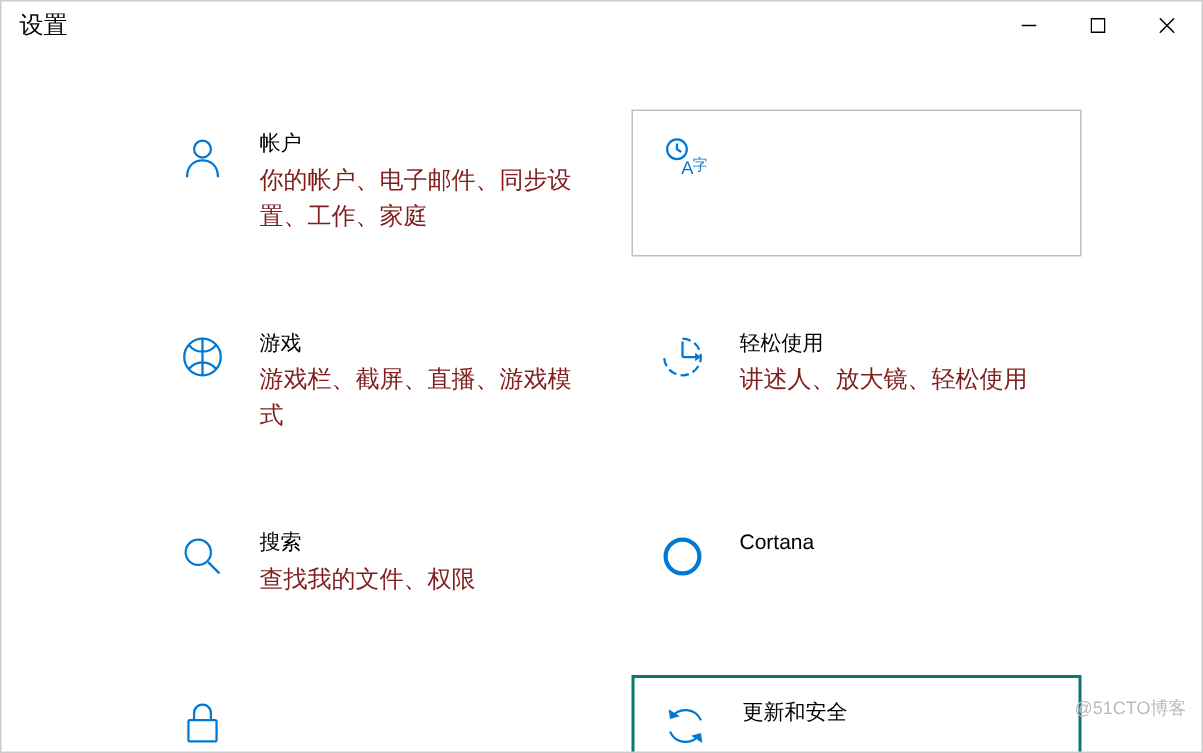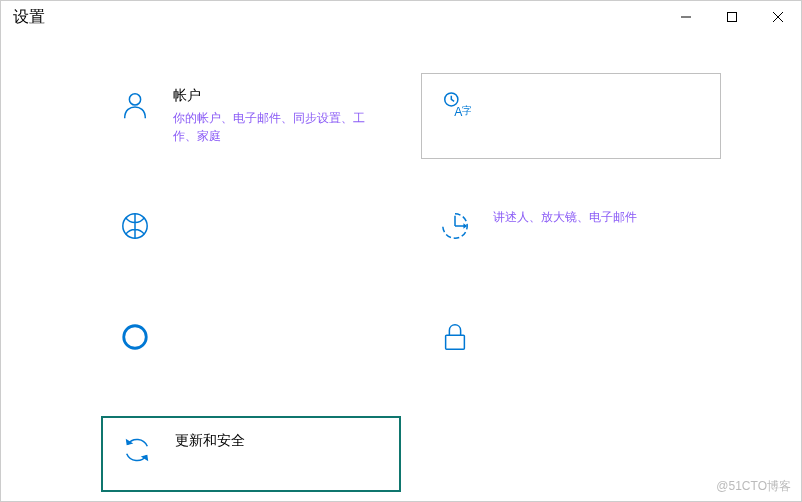--- a/index.html
+++ b/index.html
@@ -78,27 +78,27 @@
     .text-wrapper {
       display: flex;
       flex-direction: column;
     }
     .item-title {
       font-size: 14px;
       color: #000;
       margin-bottom: 4px;
     }
     .item-desc {
-      font-size: 12px;
-      color: #8b5cf6;
+      font-size: 16px;
+      color: #7f1d1d;
       line-height: 1.5;
     }
     .watermark {
       position: absolute;
-      bottom: 6px;
+      bottom: 20px;
       right: 10px;
       font-size: 12px;
       color: #bbb;
     }
     .stroke-blue { stroke: #0078d4; fill: none; stroke-width: 1.6; }
   </style>
 </head>
 <body>
 
 <div class="titlebar">
@@ -151,43 +151,61 @@
     </div>
   </div>
 
   <div class="setting-item">
     <div class="icon-wrapper">
       <svg viewBox="0 0 32 32">
           <circle class="stroke-blue" cx="16" cy="16" r="13"></circle>
           <path class="stroke-blue" d="M16 3 L16 29 M6 7 C11 14 21 14 26 7 M6 25 C11 18 21 18 26 25"></path>
         </svg>
     </div>
+    <div class="text-wrapper">
+      <div class="item-title">游戏</div>
+      <div class="item-desc">游戏栏、截屏、直播、游戏模式</div>
+    </div>
   </div>
 
   <div class="setting-item">
     <div class="icon-wrapper">
       <svg viewBox="0 0 32 32">
           <path class="stroke-blue" d="M16 3 A13 13 0 1 1 3 16" stroke-dasharray="6 3"></path>
           <path class="stroke-blue" d="M16 16 L16 5 M16 16 L27 16"></path>
           <path d="M25 13 L29 16 L25 19" fill="#0078d4"></path>
         </svg>
     </div>
     <div class="text-wrapper">
-      <div class="item-desc">讲述人、放大镜、电子邮件</div>
-    </div>
-  </div>
-
+      <div class="item-title">轻松使用</div>
+      <div class="item-desc">讲述人、放大镜、轻松使用</div>
+    </div>
+  </div>
+
+  <div class="setting-item">
+    <div class="icon-wrapper">
+      <svg viewBox="0 0 32 32">
+          <circle class="stroke-blue" cx="13" cy="13" r="9"></circle>
+          <line class="stroke-blue" x1="20" y1="20" x2="28" y2="28" stroke-width="2"></line>
+        </svg>
+    </div>
+    <div class="text-wrapper">
+      <div class="item-title">搜索</div>
+      <div class="item-desc">查找我的文件、权限</div>
+    </div>
+  </div>
 
   <div class="setting-item">
     <div class="icon-wrapper">
       <svg viewBox="0 0 32 32">
           <circle cx="16" cy="16" r="12" fill="none" stroke="#0078d4" stroke-width="3"></circle>
         </svg>
     </div>
     <div class="text-wrapper">
+      <div class="item-title">Cortana</div>
     </div>
   </div>
 
   <div class="setting-item">
     <div class="icon-wrapper">
       <svg viewBox="0 0 32 32">
           <rect class="stroke-blue" x="6" y="14" width="20" height="15" rx="1"></rect>
           <path class="stroke-blue" d="M10 14 L10 9 C10 5 13 3 16 3 C19 3 22 5 22 9 L22 14"></path>
         </svg>
     </div>

